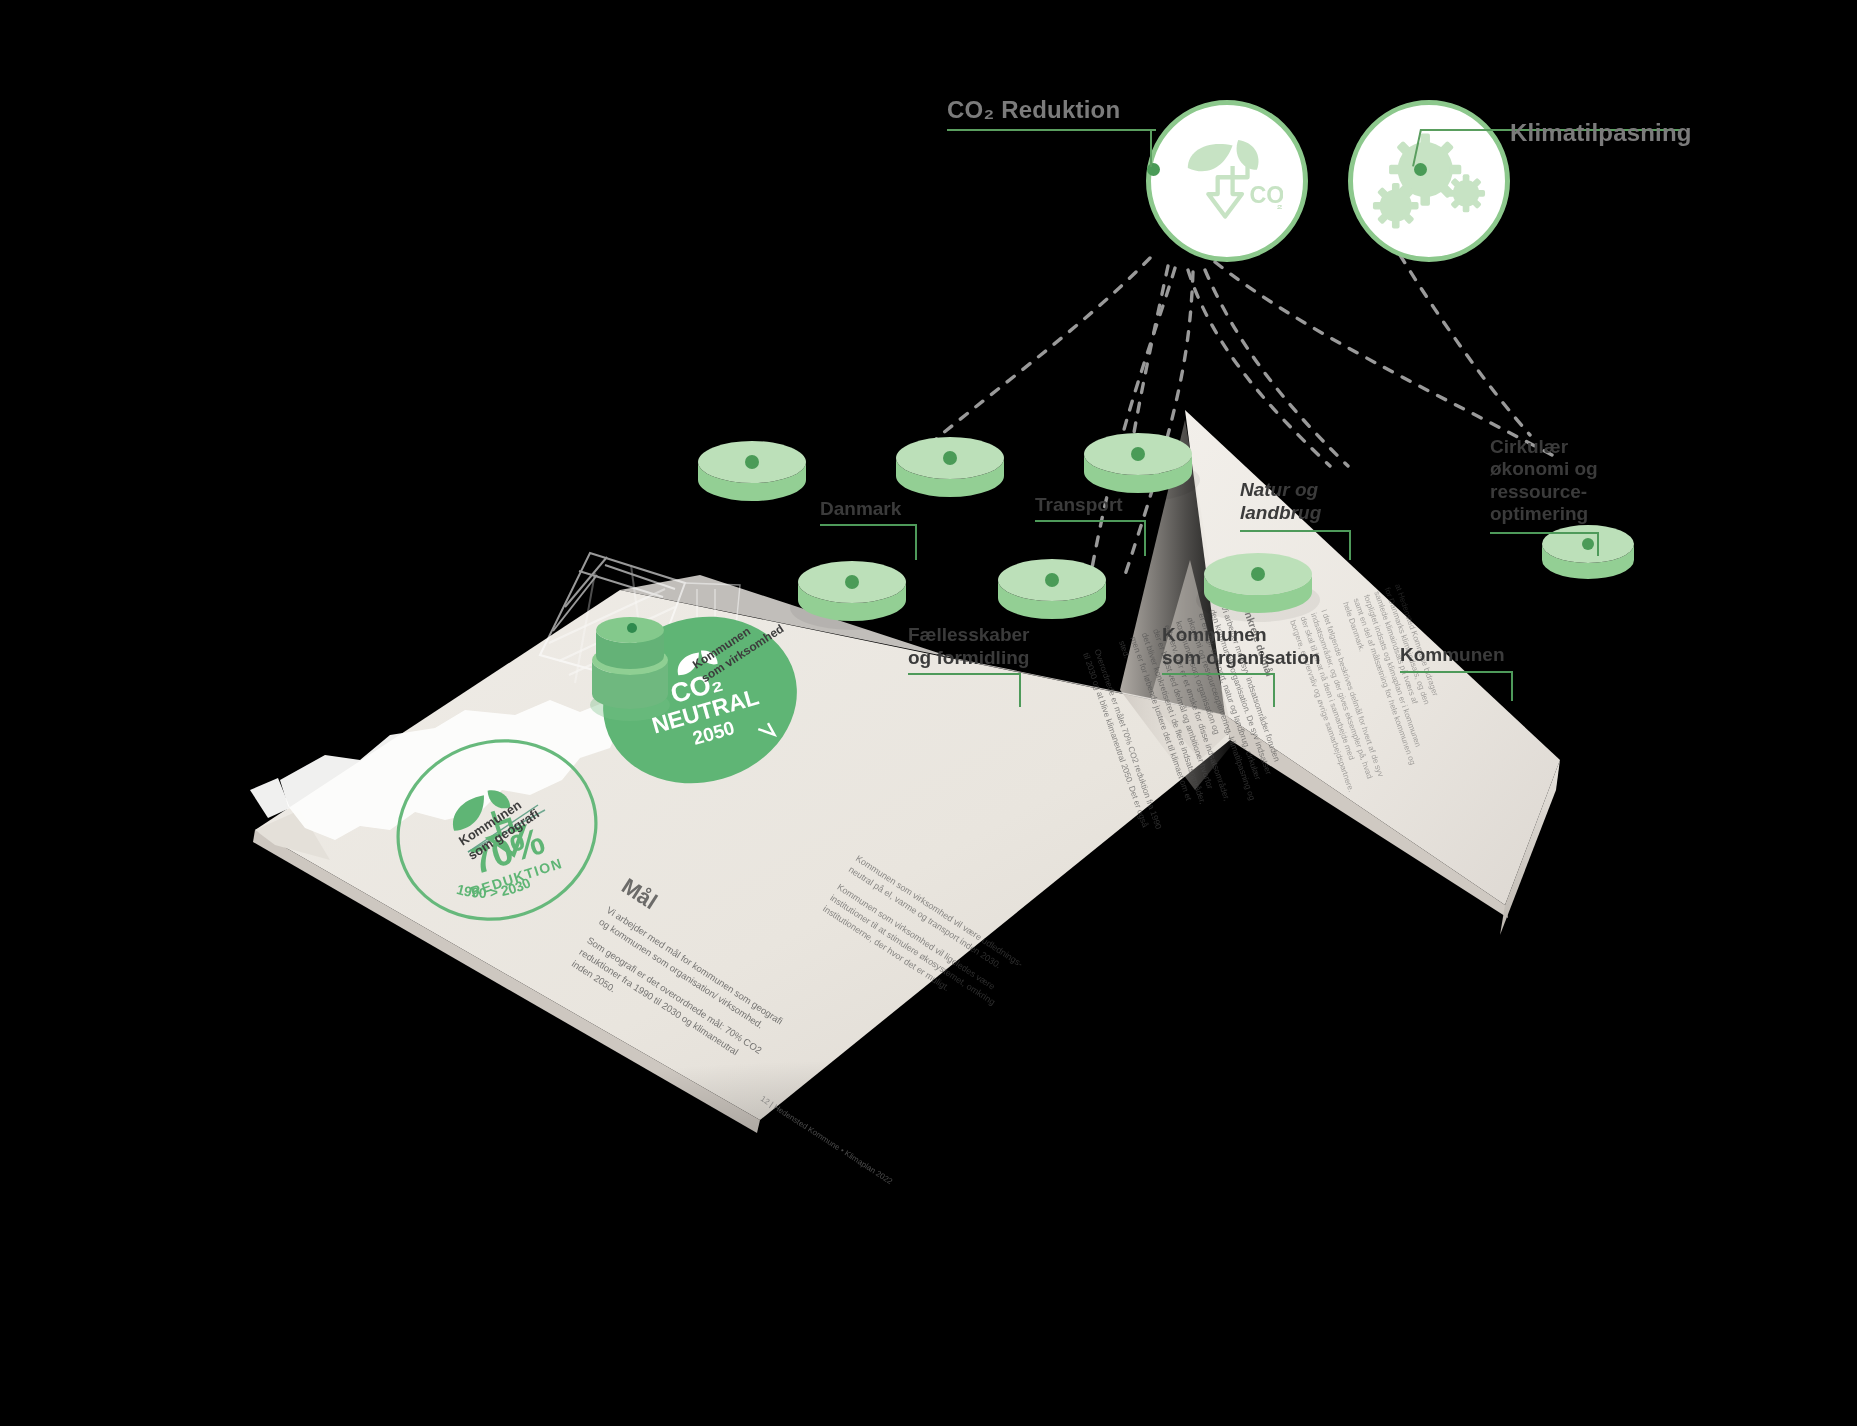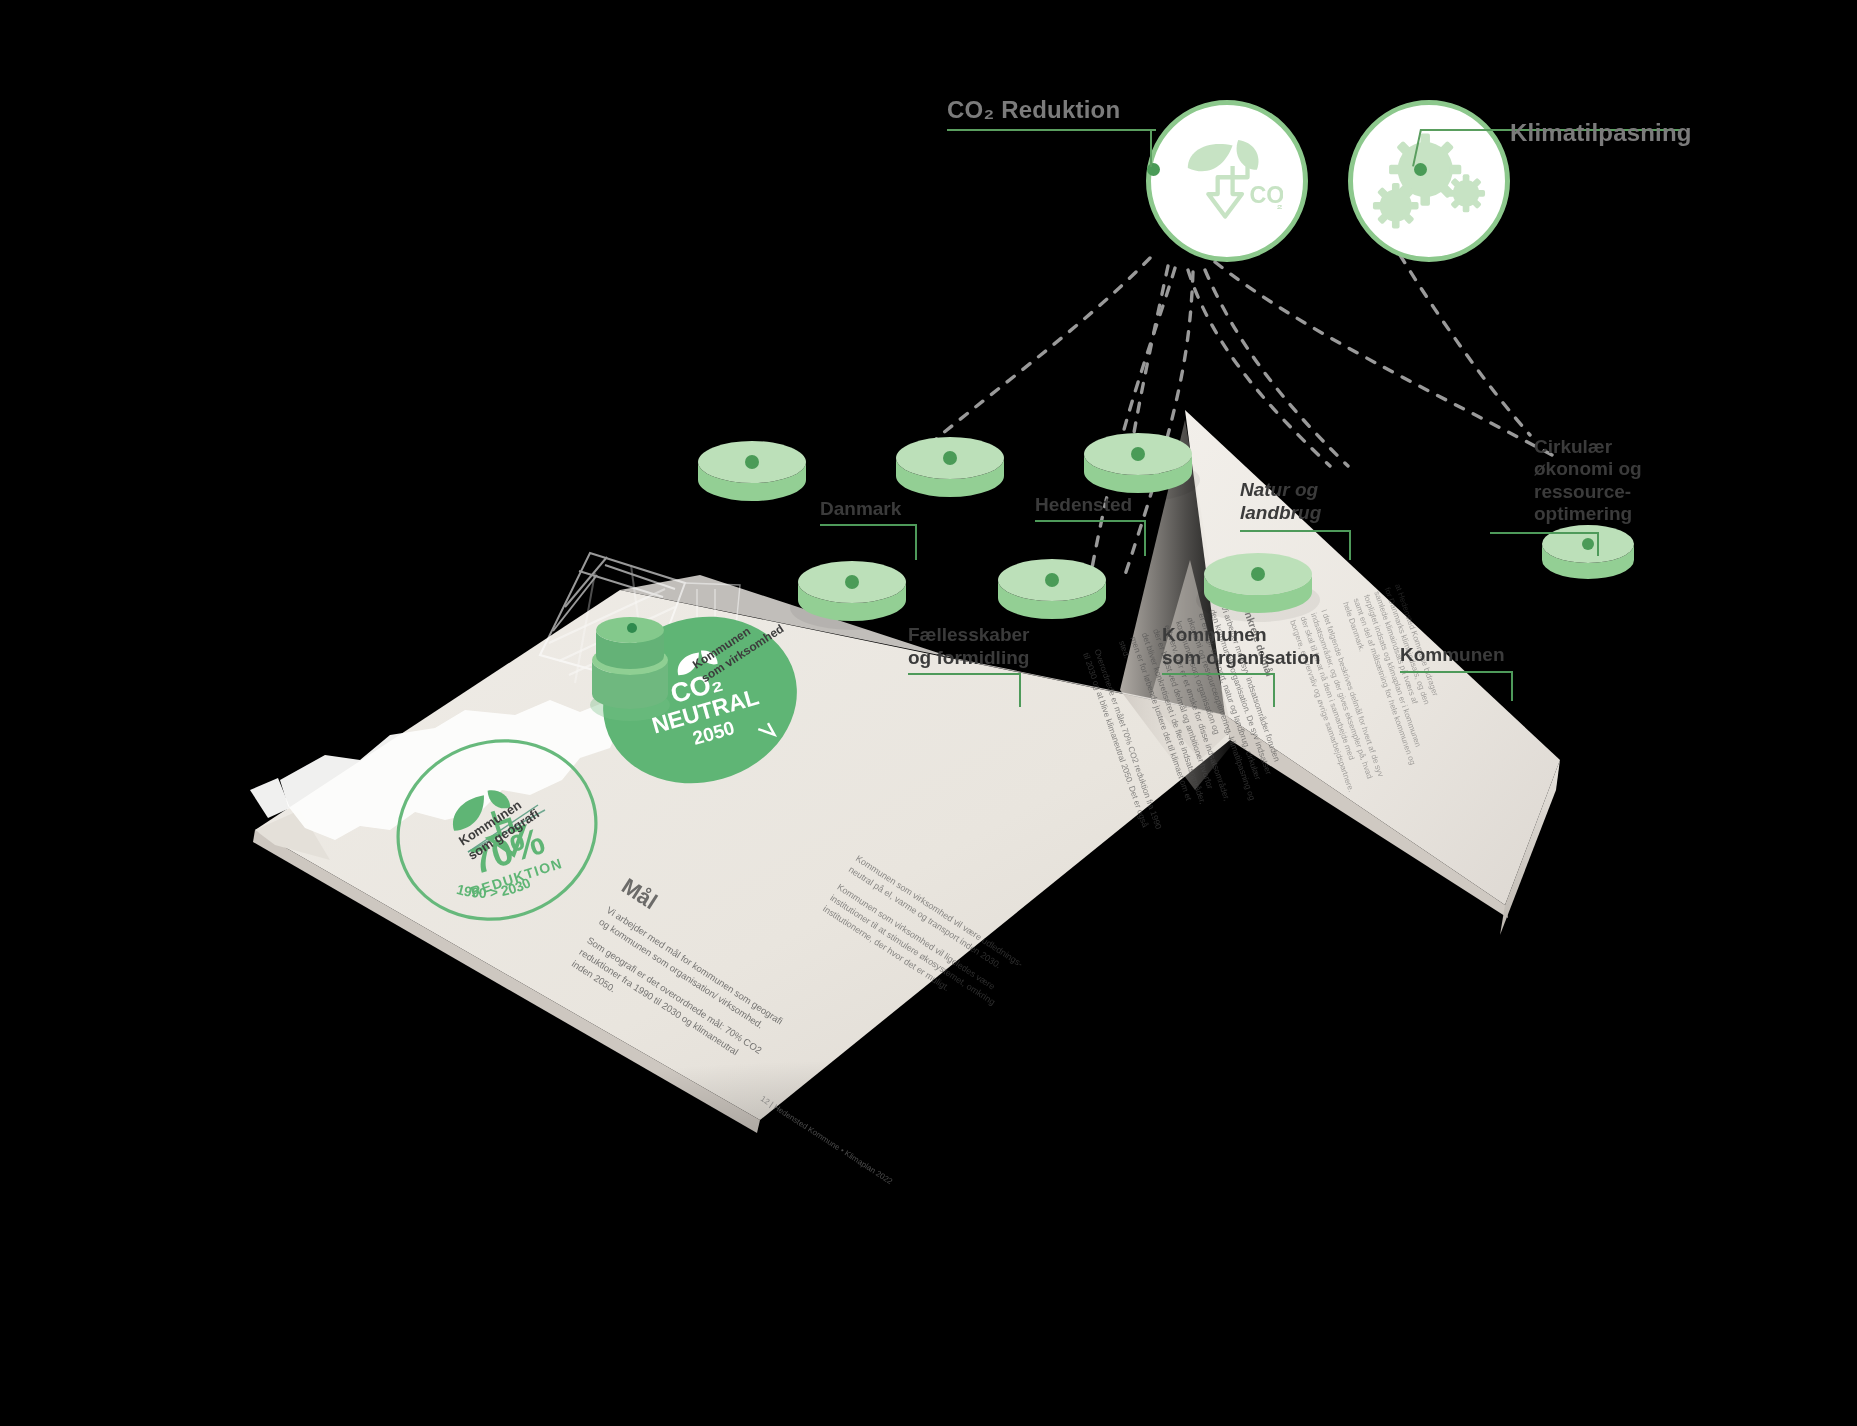--- a/index.html
+++ b/index.html
@@ -330,30 +330,30 @@
   </div>
   <div class="lead-dot" style="left:1414px;top:163px;"></div>
   <div class="lead-line" style="left:1420px;top:129px;width:260px;"></div>
   <div class="lead-line" style="left:1420px;top:129px;width:2px;height:38px;transform:rotate(12deg);transform-origin:top left;"></div>
   <div class="badge-label" style="left:1510px;top:96px;margin-top:23px;">Klimatilpasning</div>
 
   <div class="puck-label" style="left:820px;top:497px;">Danmark</div>
   <div class="puck-rule" style="left:820px;top:524px;width:96px;"></div>
   <div class="puck-stem" style="left:915px;top:524px;height:36px;"></div>
 
-  <div class="puck-label" style="left:1035px;top:493px;">Hedensted</div>
+  <div class="puck-label" style="left:1035px;top:493px;">Transport</div>
   <div class="puck-rule" style="left:1035px;top:520px;width:110px;"></div>
   <div class="puck-stem" style="left:1144px;top:520px;height:36px;"></div>
 
   <div class="puck-label" style="left:1240px;top:478px;font-style:italic;">Natur og
 landbrug</div>
   <div class="puck-rule" style="left:1240px;top:530px;width:110px;"></div>
   <div class="puck-stem" style="left:1349px;top:530px;height:30px;"></div>
 
-  <div class="puck-label" style="left:1490px;top:436px;line-height:1.18;margin-left:44px;">Cirkulær
+  <div class="puck-label" style="left:1490px;top:436px;line-height:1.18;">Cirkulær
 økonomi og
 ressource-
 optimering</div>
   <div class="puck-rule" style="left:1490px;top:532px;width:108px;"></div>
   <div class="puck-stem" style="left:1597px;top:532px;height:24px;"></div>
 
   <div class="puck-label" style="left:908px;top:623px;">Fællesskaber
 og formidling</div>
   <div class="puck-rule" style="left:908px;top:673px;width:112px;"></div>
   <div class="puck-stem" style="left:1019px;top:673px;height:34px;"></div>

